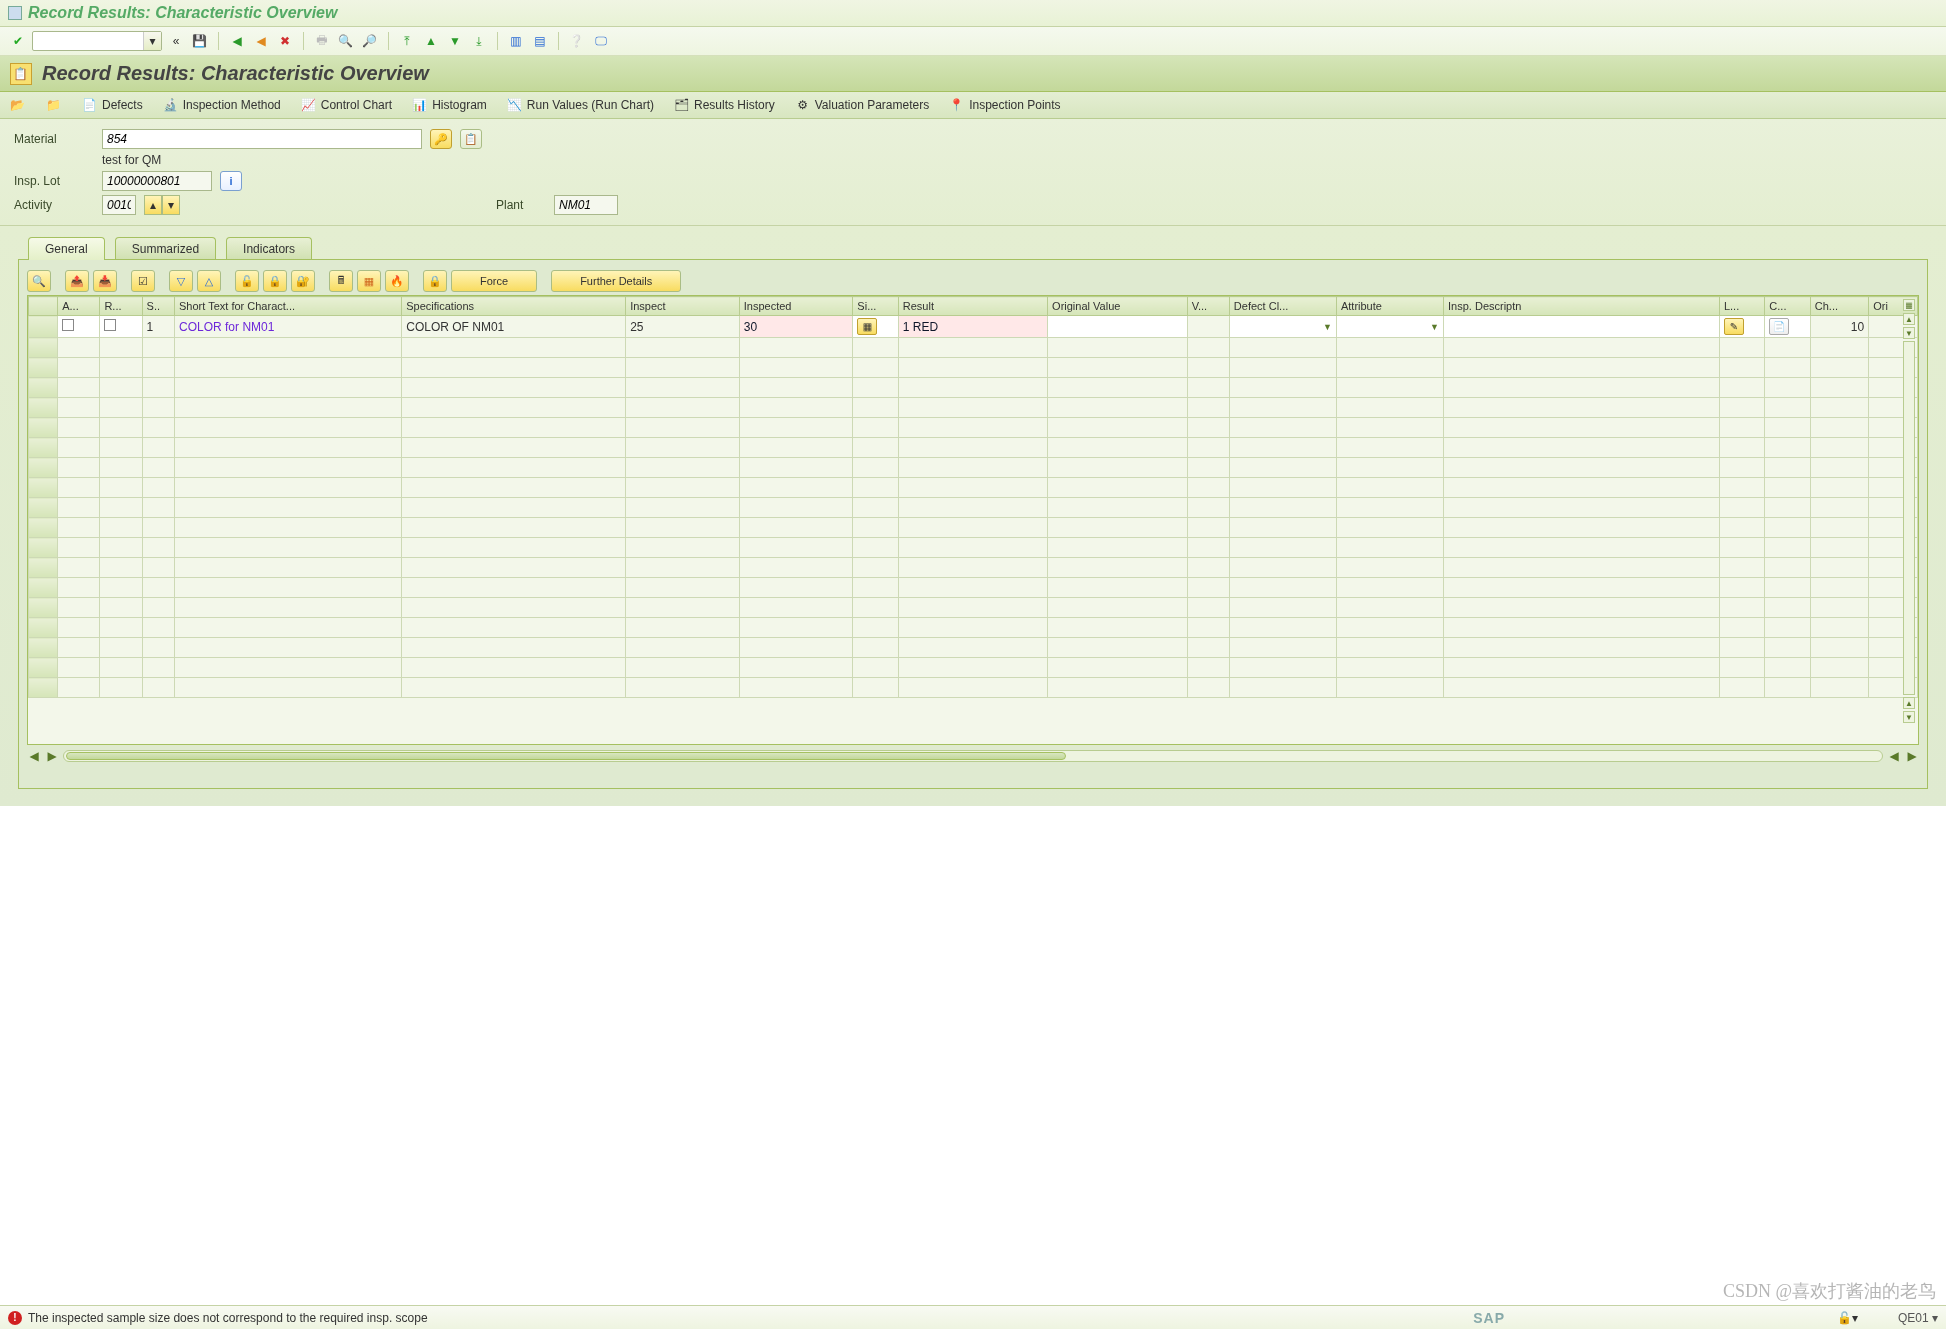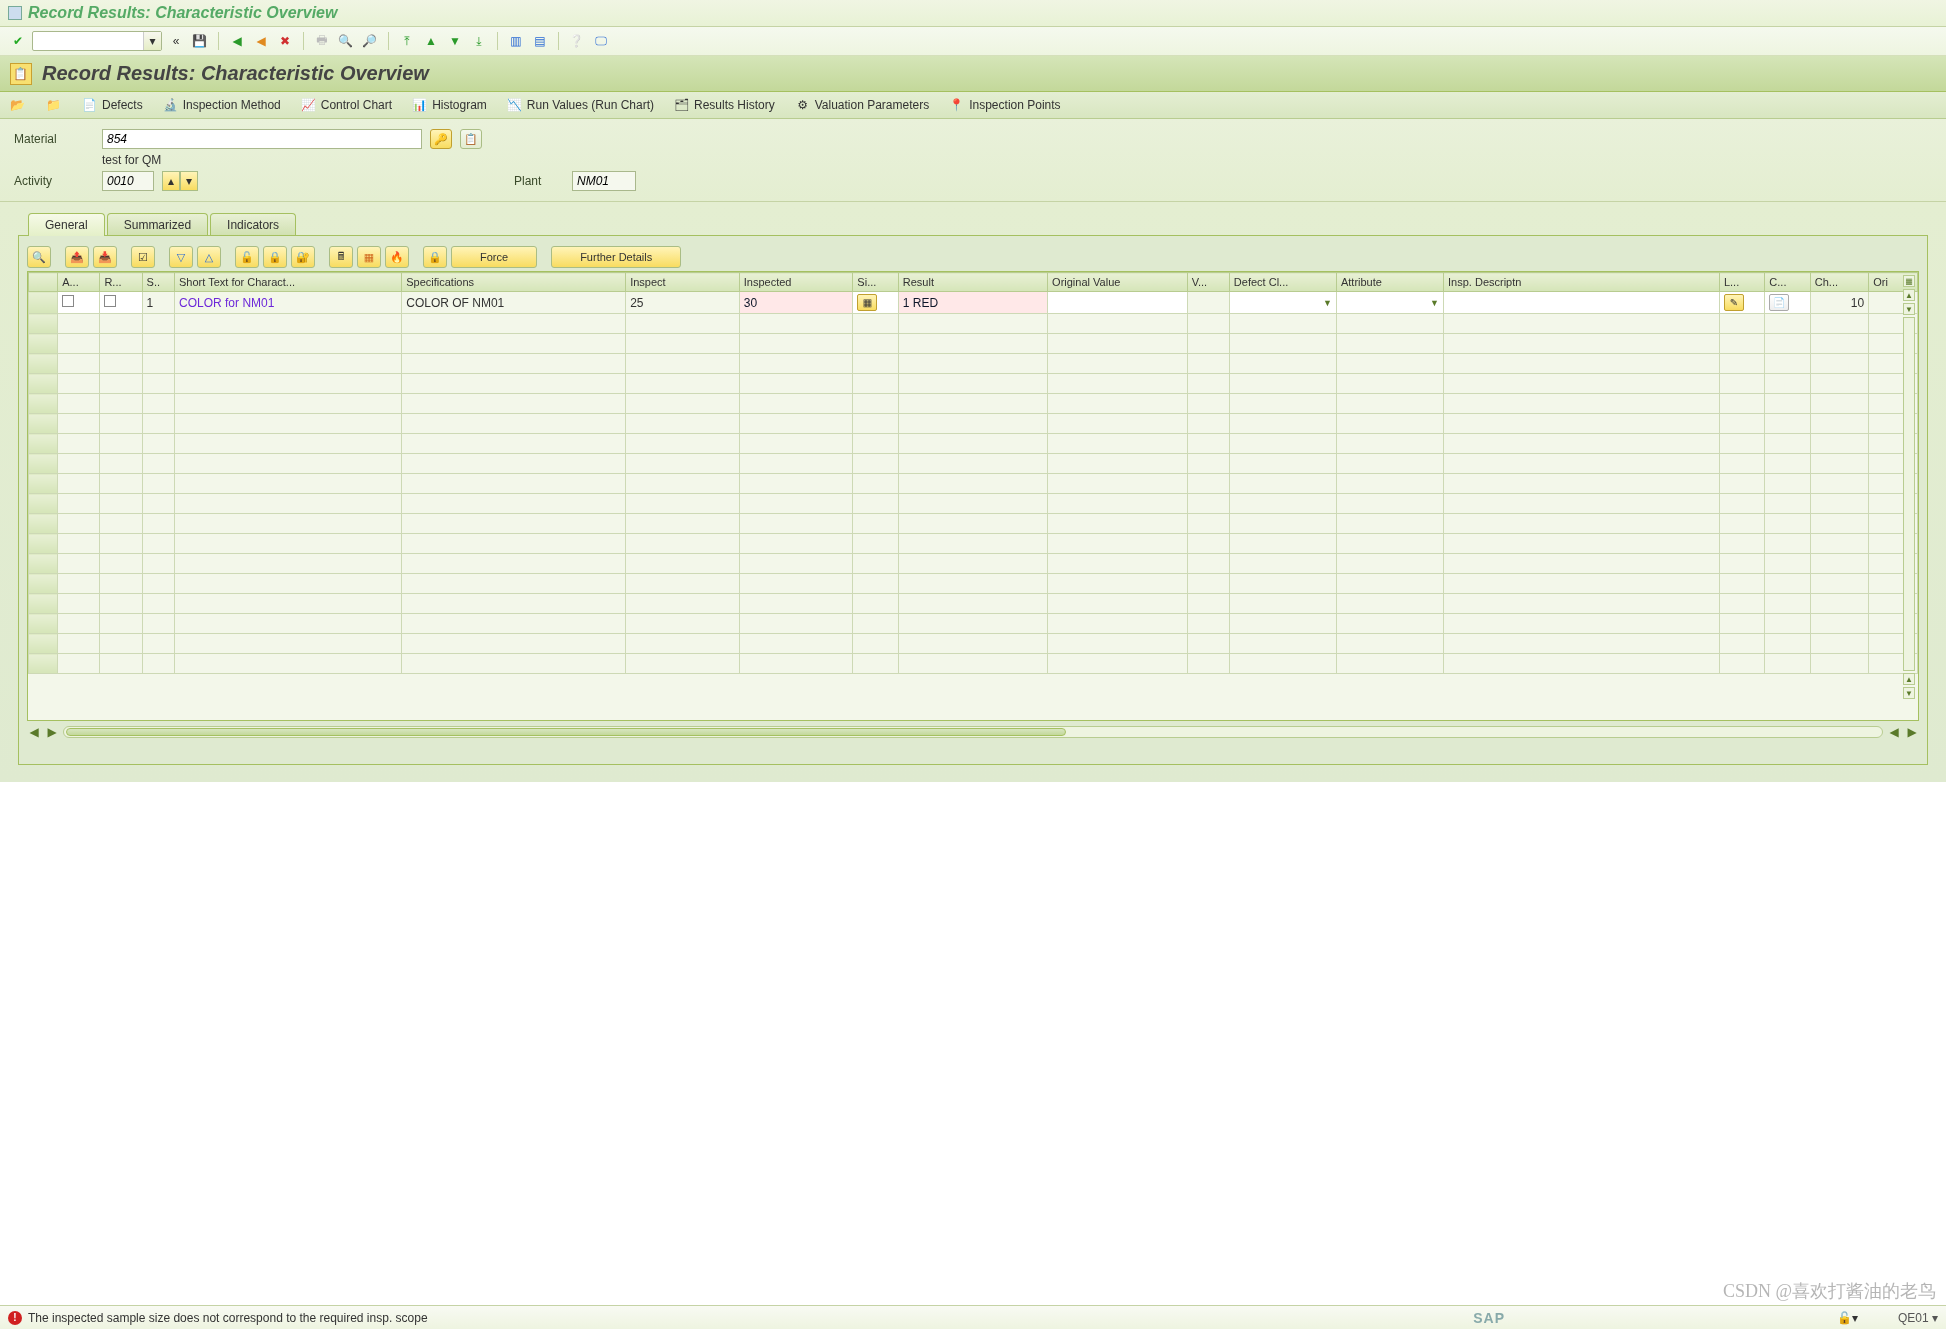--- a/index.html
+++ b/index.html
@@ -53,32 +53,32 @@
   .form-area {
     background: linear-gradient(#e9f1da, #e4eed1);
     padding: 10px 14px 6px 14px;
     border-bottom: 1px solid #c5d3a5;
   }
   .form-row { display:flex; align-items:center; gap:8px; margin-bottom:4px; }
   .form-row label { width:80px; color:#3a4a2a; }
   .fld { border:1px solid #a9b88c; background:#fff; padding:2px 4px; font-size:12px; height:20px;font-style:italic; }
   .fld.w-lg { width:320px; }
   .fld.w-md { width:110px; }
-  .fld.w-sm { width:52px; }
+  .fld.w-sm { width:34px; }
   .fld.ro { background:#f5f8ee; }
   .icon-btn {
     height:20px; min-width:22px; border:1px solid #c0a030; background:linear-gradient(#fff4b8,#f8dc60);
     border-radius:3px; display:inline-flex; align-items:center; justify-content:center; cursor:pointer; font-size:11px;
   }
   .icon-btn.grey { background:linear-gradient(#f4f8ec,#e3ecd0); border-color:#aabd85; }
   .stepper { display:inline-flex; }
   .stepper .sbtn { width:18px; height:20px; border:1px solid #aabd85; background:linear-gradient(#fff4b8,#f8dc60); display:flex;align-items:center;justify-content:center; cursor:pointer;}
 
   .tabstrip-wrap { background:linear-gradient(#e4eed1,#dfead0); padding:10px 18px 18px 18px; height:580px; }
-  .tabs { display:flex; gap:0; margin-left:10px; }
+  .tabs { display:flex; gap:8px; margin-left:10px; }
   .tab {
     padding:4px 16px; border:1px solid #a5c060; border-bottom:none; border-radius:4px 4px 0 0;
     background:linear-gradient(#e8f0d5,#d0e0b0); cursor:pointer; margin-right:2px; position:relative; top:1px;
   }
   .tab.active { background:linear-gradient(#f6fae8,#e4f0c8); z-index:2; }
   .tab-body {
     border:1px solid #a5c060; background:#dfead0; height:530px; padding:10px 8px; position:relative;
   }
 
   .grid-toolbar { display:flex; align-items:center; gap:4px; margin-bottom:3px; flex-wrap:wrap; }
@@ -215,20 +215,25 @@
 <div class="form-area">
   <div class="form-row">
     <label>Material</label>
     <input class="fld w-lg" value="854" style="">
     <span class="icon-btn">🔑</span>
     <span class="icon-btn grey">📋</span>
   </div>
   <div class="form-row">
     <label></label>
     <span>test for QM</span>
+  </div>
+  <div class="form-row">
+    <label>Insp. Lot</label>
+    <input class="fld w-md ro" readonly="" value="10000000801" style="">
+    <span class="icon-btn" style="background:linear-gradient(#fff,#e8f0ff);border-color:#7aa0d0;color:#2a6ad4;font-weight:bold">i</span>
   </div>
   <div class="form-row">
     <label>Activity</label>
     <input class="fld w-sm ro" readonly="" value="0010" style="">
     <span class="stepper">
       <span class="sbtn">▴</span>
       <span class="sbtn">▾</span>
     </span>
     <span style="width:300px"></span>
     <label style="width:50px">Plant</label>

